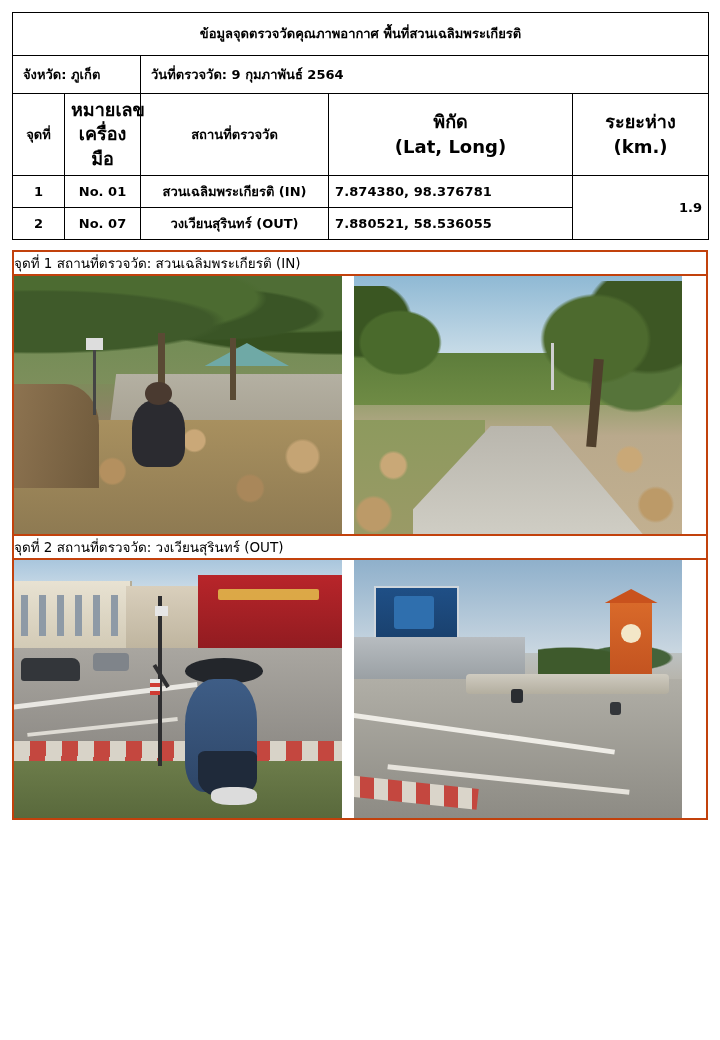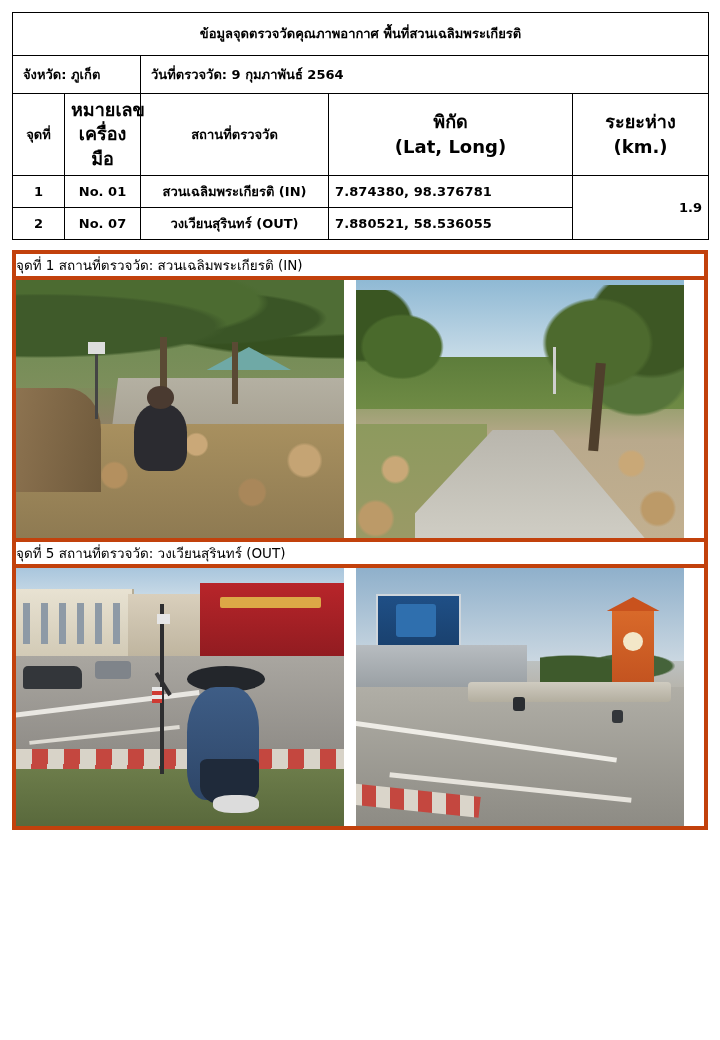--- a/index.html
+++ b/index.html
@@ -71,21 +71,21 @@
   }
 
   
   .photo-table {
     width: 696px;
     border-collapse: collapse;
     table-layout: fixed;
     margin-top: 10px;
   }
   .photo-table td {
-    border: 4px solid #c2410c;
+    border: 2px solid #c2410c;
     padding: 0;
   }
   .caption-cell {
     padding: 8px 10px 6px 10px;
     font-size: 13.5px;
     text-align: left;
   }
   .img-cell {
     padding: 8px 10px 10px 10px;
     vertical-align: top;
@@ -347,21 +347,21 @@
               <div class="pole"></div>
               <div class="grassL"></div>
               <div class="path"></div>
               <div class="leafdrift"></div>
             </div>
           </div>
         </td>
       </tr>
 
       <tr>
-        <td class="caption-cell">จุดที่ 5 สถานที่ตรวจวัด: วงเวียนสุรินทร์ (OUT)</td>
+        <td class="caption-cell">จุดที่ 2 สถานที่ตรวจวัด: วงเวียนสุรินทร์ (OUT)</td>
       </tr>
       <tr class="img-row">
         <td class="img-cell">
           <div class="img-pair">
             <div class="photo p3">
               <div class="sky"></div>
               <div class="bldgL"></div>
               <div class="bldgC"></div>
               <div class="redbanner"></div>
               <div class="road"></div>

